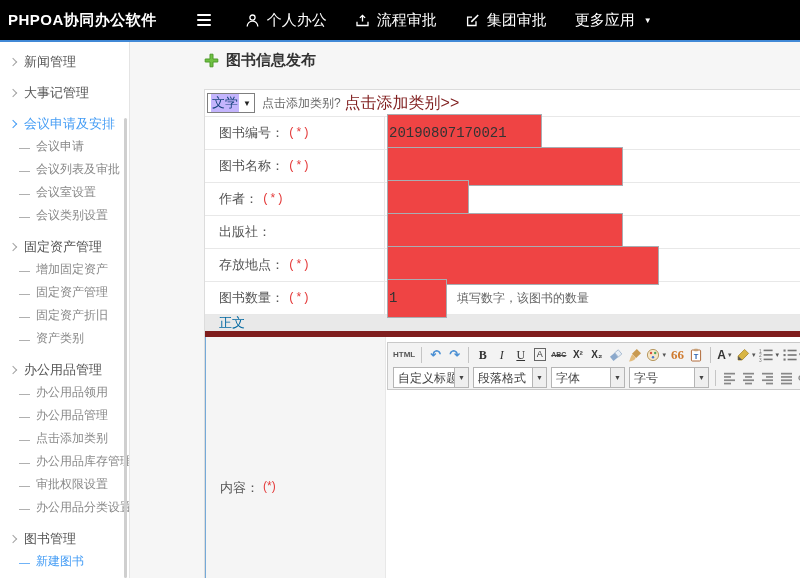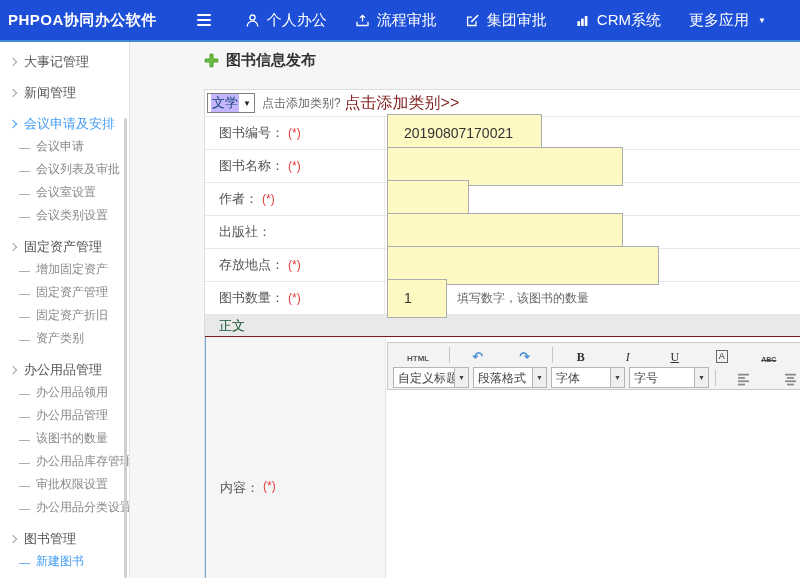--- a/index.html
+++ b/index.html
@@ -6,21 +6,21 @@
   html,body { margin:0; padding:0; }
   body {
     width:800px; height:578px; overflow:hidden; position:relative;
     font-family:"Liberation Sans","DejaVu Sans",sans-serif;
     background:#fff; -webkit-font-smoothing:antialiased;
   }
 
   
   .topnav {
     position:absolute; left:0; top:0; right:0; height:42px;
-    background:#1d4ed8; border-bottom:2px solid #4189d6;
+    background:#000000; border-bottom:2px solid #4189d6;
     display:flex; align-items:center; color:#fff;
   }
   .brand { font-size:15px; font-weight:bold; margin-left:8px; letter-spacing:0.5px; white-space:nowrap; }
   .hamburger { margin-left:36px; display:flex; flex-direction:column; gap:3px; cursor:pointer; padding:4px; }
   .hamburger i { display:block; width:14px; height:2px; background:#fff; border-radius:1px; }
   .nav-menu { display:flex; margin-left:16px; align-items:center; }
   .nav-item { display:flex; align-items:center; gap:7px; font-size:15px; padding:0 14px; height:40px; cursor:pointer; white-space:nowrap; }
   .nav-item .caret { font-size:8px; margin-left:2px; }
 
   
@@ -40,49 +40,49 @@
 
   
   .main { position:absolute; left:130px; top:42px; right:0; bottom:0; background:#f6f6f6; overflow:hidden; }
   .page-title { position:absolute; left:74px; top:7px; height:22px; display:flex; align-items:center; gap:7px;
                 font-size:15px; font-weight:bold; color:#333; }
 
   .form-table { position:absolute; left:74px; top:47px; right:0; background:#fff;
                 border:1px solid #dcdcdc; border-right:none; }
   .frow { display:flex; align-items:stretch; border-bottom:1px solid #e8e8e8; background:#fff; }
   .frow.h26 { height:27px; }
-  .frow.h32 { height:33px; }
+  .frow.h32 { height:33px;font-family:Liberation Mono, monospace; }
   .cell-label { width:180px; flex:none; display:flex; align-items:center; padding-left:14px;
                 border-right:1px solid #e8e8e8; font-size:13px; color:#555; }
   .req { color:#e43b3b; font-size:12px; margin-left:4px; }
   .cell-field { flex:1; display:flex; align-items:center; padding-left:2px; }
-  .txt { height:39px; border:1px solid #a9adb2; font-size:14px; color:#333; padding:1px 16px;
-         font-family:inherit; background:#fef9c3; }
+  .txt { height:39px; border:1px solid #a9adb2; font-size:14px; color:#333; padding:1px 1px;
+         font-family:inherit; background:#ef4444; }
   .w-bookno{width:155px} .w-bookname{width:236px} .w-author{width:82px}
   .w-publisher{width:236px} .w-location{width:272px} .w-qty{width:60px}
 
   .category-box { display:inline-flex; align-items:center; border:1px solid #7f7f7f; background:#fff;
                   padding:1px 3px; height:20px; cursor:pointer; }
   .category-value { background:#c4b5fd; color:#16437c; font-size:13px; padding:0 1px; }
   .category-caret { font-size:8px; margin-left:4px; color:#222; }
   .hint { font-size:12px; color:#666; margin-left:7px; white-space:nowrap; }
   .link { font-size:16px; color:#7f1d1d; margin-left:4px; cursor:pointer; white-space:nowrap; }
 
   .section-row { height:22px; background:#e9e9e9; display:flex; align-items:center; padding-left:14px;
-                 font-size:13px; color:#14532d; border-bottom:1px solid #7f1d1d; }
+                 font-size:13px; color:#0369a1; border-bottom:6px solid #7f1d1d; }
 
   .content-row { display:flex; align-items:stretch; height:300px; border-left:1px solid #74a9d8; }
   .content-row .cell-label { background:#f5f5f5; align-items:flex-start; padding-top:142px; }
   .editor { flex:1; margin:5px 5px 0 1px; border:1px solid #c9c9c9; border-bottom:none;
             background:#f3f3f3; display:flex; flex-direction:column; overflow:hidden; }
   .tb-row { display:flex; align-items:center; padding:1px 3px; height:23px; overflow:hidden; flex:none; }
   .editor-body { background:#fff; border-top:1px solid #c9c9c9; flex:1; cursor:text; }
 
-  .tb-btn { display:inline-flex; align-items:flex-end; justify-content:center; min-width:17px; height:19px;
-            margin:0 15px; color:#333; font-size:11px; cursor:pointer; border:1px solid transparent; border-radius:2px; }
+  .tb-btn { display:inline-flex; align-items:center; justify-content:center; min-width:17px; height:19px;
+            margin:0 1px; color:#333; font-size:11px; cursor:pointer; border:1px solid transparent; border-radius:2px; }
   .tb-btn .g { line-height:1; }
   .tb-sep { width:1px; height:16px; background:#c5c5c5; margin:0 4px; flex:none; }
   .tb-caret { font-size:7px; color:#555; margin-left:2px; }
   .text .g { font-size:8px; font-weight:bold; color:#555; letter-spacing:0; }
   .text-blue .g { font-size:13px; font-weight:bold; color:#4a8fd3; }
   .text-bold .g { font-size:12px; font-weight:bold; font-family:"Liberation Serif",serif; }
   .text-italic .g { font-size:12px; font-style:italic; font-family:"Liberation Serif",serif; }
   .text-underline .g { font-size:12px; text-decoration:underline; font-family:"Liberation Serif",serif; }
   .text-boxed .g { font-size:9px; border:1px solid #666; padding:0 2px; line-height:11px; }
   .text-strike .g { font-size:7px; text-decoration:line-through; font-weight:bold; color:#444; }
@@ -128,45 +128,35 @@
       <div class="nav-item">
         <span style="display: inline-flex;">
           <svg width="15" height="15" viewBox="0 0 15 15" fill="none" stroke="#fff" stroke-width="1.3">
             <path d="M11 8.2v4.3H2.6V4.1H7"></path>
             <path d="M6.3 8.9L13.2 2" stroke-width="1.6"></path>
           </svg>
         </span>
         <span>集团审批</span>
       </div>
       <div class="nav-item">
-        <span style="display: inline-flex;">
-          <svg width="15" height="15" viewBox="0 0 15 15" fill="#fff">
-            <rect x="2.4" y="8.2" width="2.6" height="4.8"></rect>
-            <rect x="6.1" y="5.6" width="2.6" height="7.4"></rect>
-            <rect x="9.8" y="3" width="2.6" height="10"></rect>
-          </svg>
-        </span>
-        <span>CRM系统</span>
-      </div>
-      <div class="nav-item">
         <span>更多应用</span>
         <span class="caret">▼</span>
       </div>
     </nav>
 </header>
 
 <aside class="sidebar">
   <div>
       <div class="sb-item parent">
         <span class="chev"></span>
-        <span class="lab">大事记管理</span>
+        <span class="lab">新闻管理</span>
       </div>
       <div class="sb-item parent">
         <span class="chev"></span>
-        <span class="lab">新闻管理</span>
+        <span class="lab">大事记管理</span>
       </div>
       <div class="sb-item parent active">
         <span class="chev"></span>
         <span class="lab">会议申请及安排</span>
       </div>
       <div class="sb-item sub">
         <span class="dash">—</span>
         <span class="lab">会议申请</span>
       </div>
       <div class="sb-item sub">
@@ -208,21 +198,21 @@
       <div class="sb-item sub">
         <span class="dash">—</span>
         <span class="lab">办公用品领用</span>
       </div>
       <div class="sb-item sub">
         <span class="dash">—</span>
         <span class="lab">办公用品管理</span>
       </div>
       <div class="sb-item sub">
         <span class="dash">—</span>
-        <span class="lab">该图书的数量</span>
+        <span class="lab">点击添加类别</span>
       </div>
       <div class="sb-item sub">
         <span class="dash">—</span>
         <span class="lab">办公用品库存管理</span>
       </div>
       <div class="sb-item sub">
         <span class="dash">—</span>
         <span class="lab">审批权限设置</span>
       </div>
       <div class="sb-item sub">

